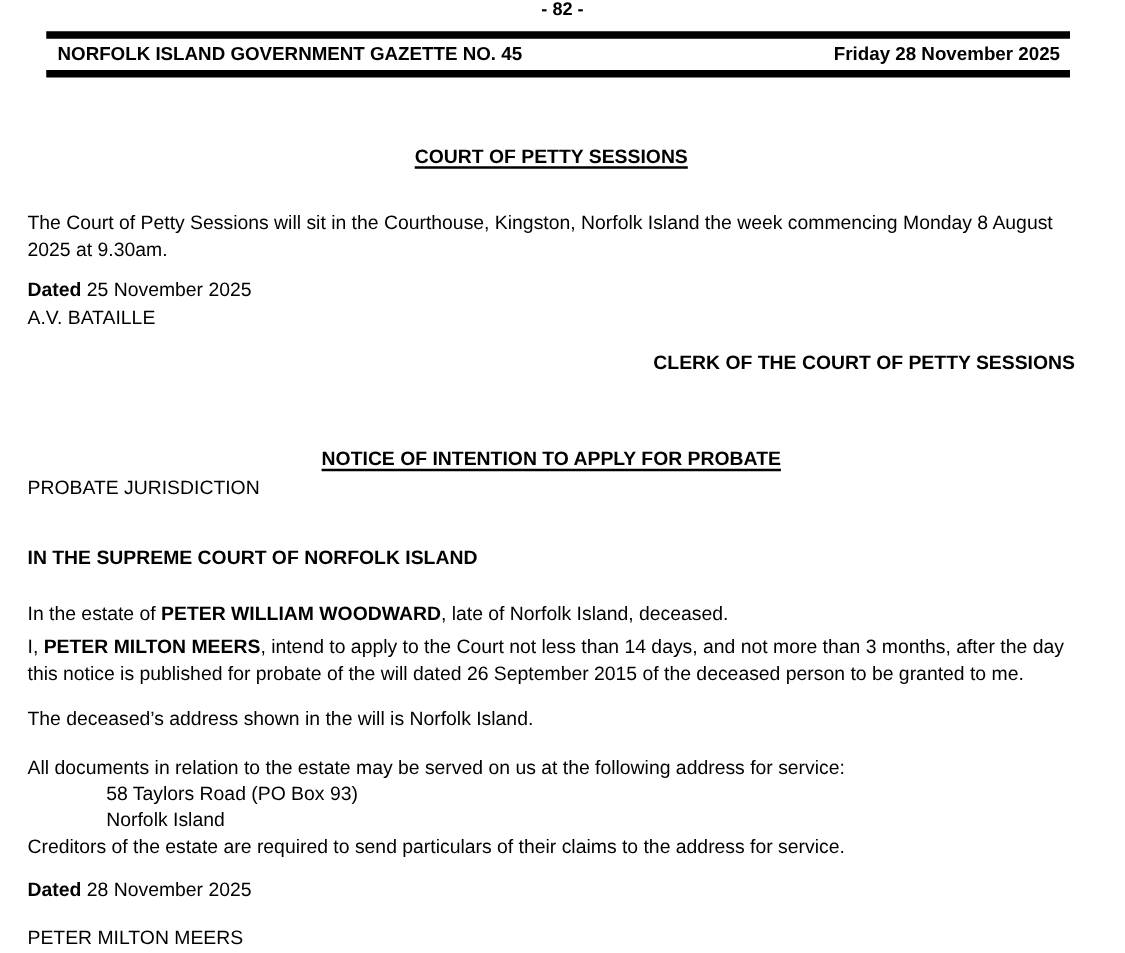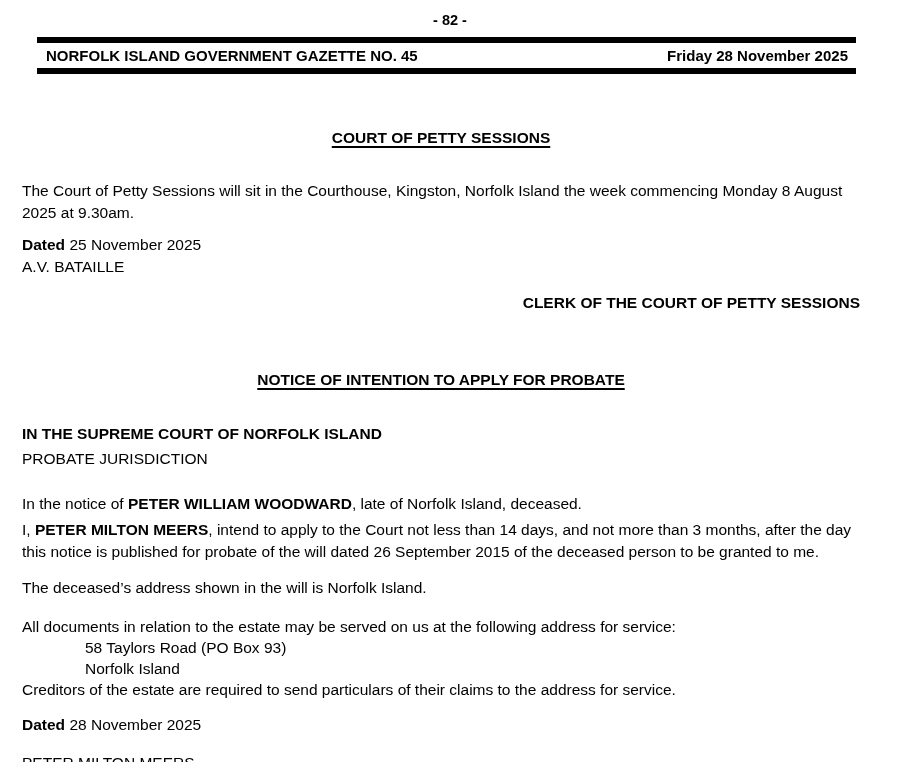--- a/index.html
+++ b/index.html
@@ -11,21 +11,21 @@
   }
   body {
     width: 900px; height: 762px;
     overflow: hidden;
     font-size: 15.5px;
     line-height: 22px;
   }
 
   
   .page-number {
-    margin-top: 12px;
+    margin-top: 0;
     text-align: center;
     font-weight: bold;
     font-size: 14.5px;
     line-height: 17px;
   }
 
   
   .masthead {
     margin: 8px 44px 0 37px;
     border-top: 6px solid #000;
@@ -117,25 +117,25 @@
       </span>
       <span>A.V. BATAILLE</span>
     </div>
 
     <div class="signatory-title clerk-title">CLERK OF THE COURT OF PETTY SESSIONS</div>
   </section>
 
   <section>
     <h1 class="section-heading heading-probate">NOTICE OF INTENTION TO APPLY FOR PROBATE</h1>
 
+    <div class="para jurisdiction-line">PROBATE JURISDICTION</div>
+
     <div class="para supreme-court-line">IN THE SUPREME COURT OF NORFOLK ISLAND</div>
 
-    <div class="para jurisdiction-line">PROBATE JURISDICTION</div>
-
-    <p class="para estate-line"><span>In the notice of </span><span class="bold">PETER WILLIAM WOODWARD</span><span>, late of Norfolk Island, deceased.</span></p>
+    <p class="para estate-line"><span>In the estate of </span><span class="bold">PETER WILLIAM WOODWARD</span><span>, late of Norfolk Island, deceased.</span></p>
 
     <p class="para intention-para"><span>I, </span><span class="bold">PETER MILTON MEERS</span><span>, intend to apply to the Court not less than 14 days, and not more than 3 months, after the day this notice is published for probate of the will dated 26 September 2015 of the deceased person to be granted to me.</span></p>
 
     <p class="para deceased-address-line">The deceased’s address shown in the will is Norfolk Island.</p>
 
     <div class="service-block">
       <div>All documents in relation to the estate may be served on us at the following address for service:</div>
       <div class="service-address-line">58 Taylors Road (PO Box 93)</div>
       <div class="service-address-line">Norfolk Island</div>
       <div>Creditors of the estate are required to send particulars of their claims to the address for service.</div>

